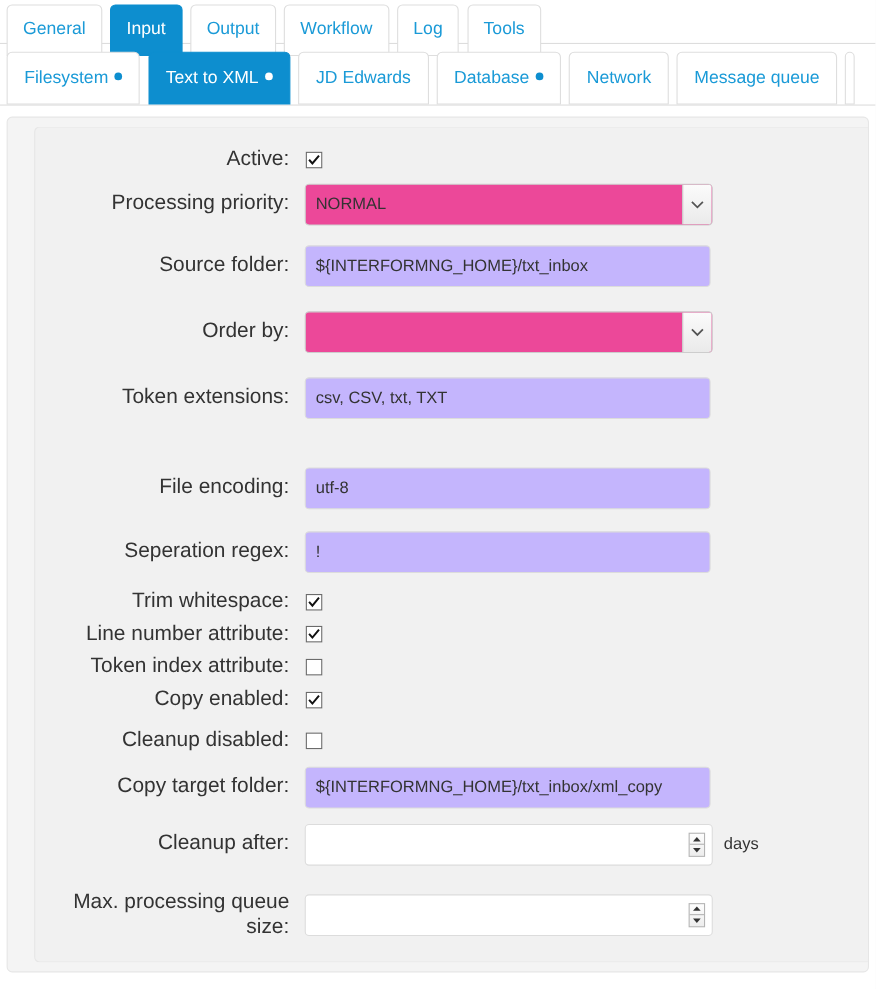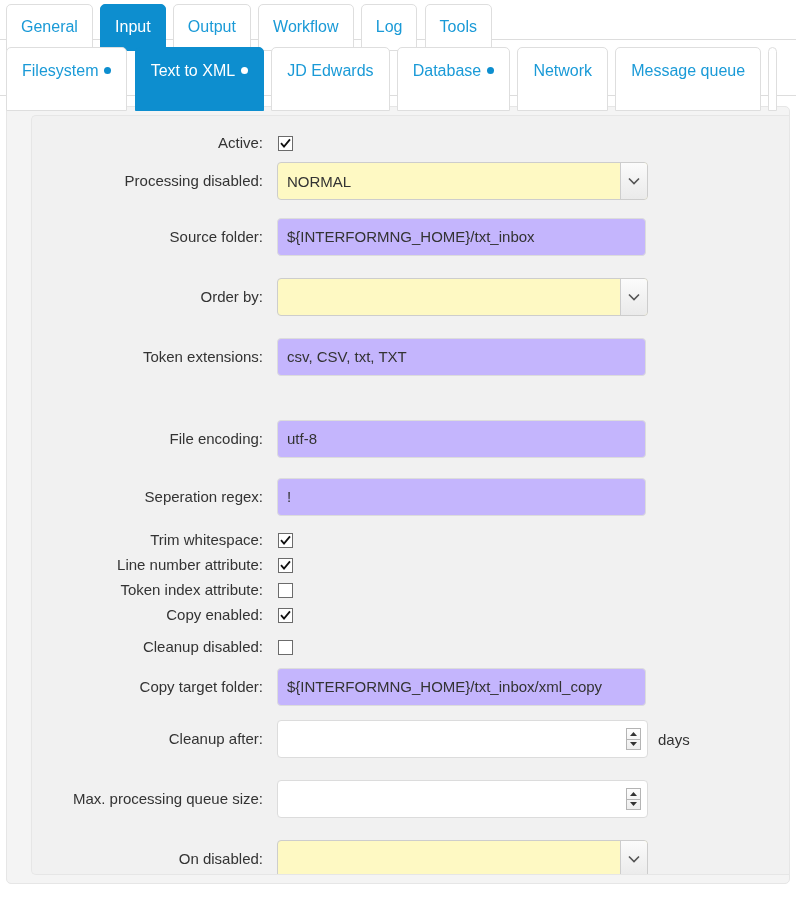--- a/index.html
+++ b/index.html
@@ -49,21 +49,21 @@
     cursor: pointer;
     margin-right: 3px;
     position: relative;
     overflow: hidden;
   }
   .tabbar-primary .tab {
     height: 47px;
     padding: 14px 14px 0 14px;
   }
   .tabbar-secondary .tab {
-    height: 64px;
+    height: 48px;
     padding: 15px 15px 0 15px;
   }
   .tab.active {
     background: #0d8ecf;
     border-color: #0d8ecf;
     color: #ffffff;
   }
   .tab .dot {
     display: inline-block;
     width: 7px;
@@ -113,21 +113,21 @@
     margin-bottom: 18px;
   }
   .row.check { margin-bottom: 7px; }
 
   .lbl {
     width: 245px;
     min-width: 245px;
     text-align: right;
     padding-right: 14px;
     box-sizing: border-box;
-    font-size: 15px;
+    font-size: 19px;
     color: #333333;
     line-height: 1.2;
   }
 
   .ctl { flex: 1 1 auto; display: flex; align-items: center; }
 
   
   .txt {
     width: 369px;
     height: 38px;
@@ -143,21 +143,21 @@
     white-space: nowrap;
     overflow: hidden;
     text-overflow: clip;
   }
 
   
   .sel {
     width: 371px;
     height: 38px;
     box-sizing: border-box;
-    background: #fef9c3;
+    background: #ec4899;
     border: 1px solid #cdcdcd;
     border-radius: 4px;
     position: relative;
     display: flex;
     align-items: center;
     padding-left: 9px;
     font-size: 15px;
     color: #333333;
     overflow: hidden;
   }
@@ -262,21 +262,21 @@
     <div class="ctl">
       <span class="cb on">
         <svg width="11" height="11" viewBox="0 0 11 11">
               <path d="M1 5.2 L4 8.6 L10 1.4" stroke="#111" stroke-width="1.8" fill="none"></path>
             </svg>
       </span>
     </div>
   </div>
 
   <div class="row" style="margin-top:10px;">
-    <div class="lbl">Processing disabled:</div>
+    <div class="lbl">Processing priority:</div>
     <div class="ctl">
       <div class="sel">
         <span>NORMAL</span>
         <span class="selbtn">
           <svg width="12" height="8" viewBox="0 0 12 8">
                 <path d="M1 1.5 L6 6.5 L11 1.5" stroke="#555" stroke-width="1.6" fill="none"></path>
               </svg>
         </span>
       </div>
     </div>

